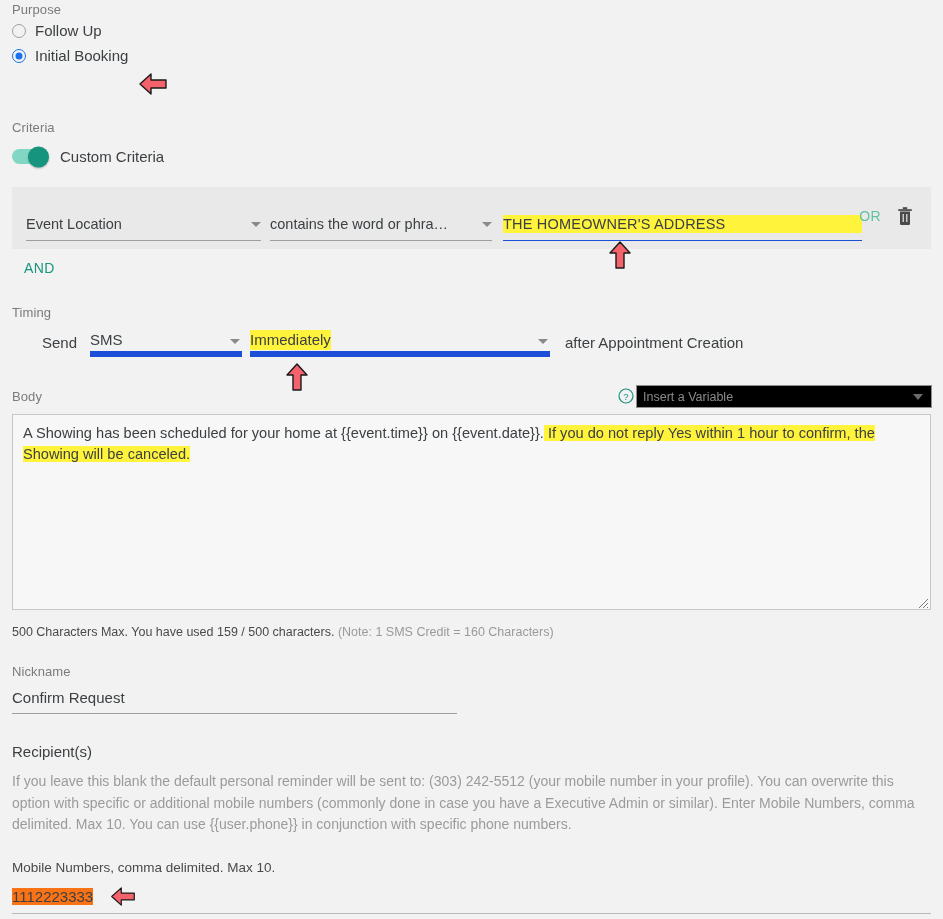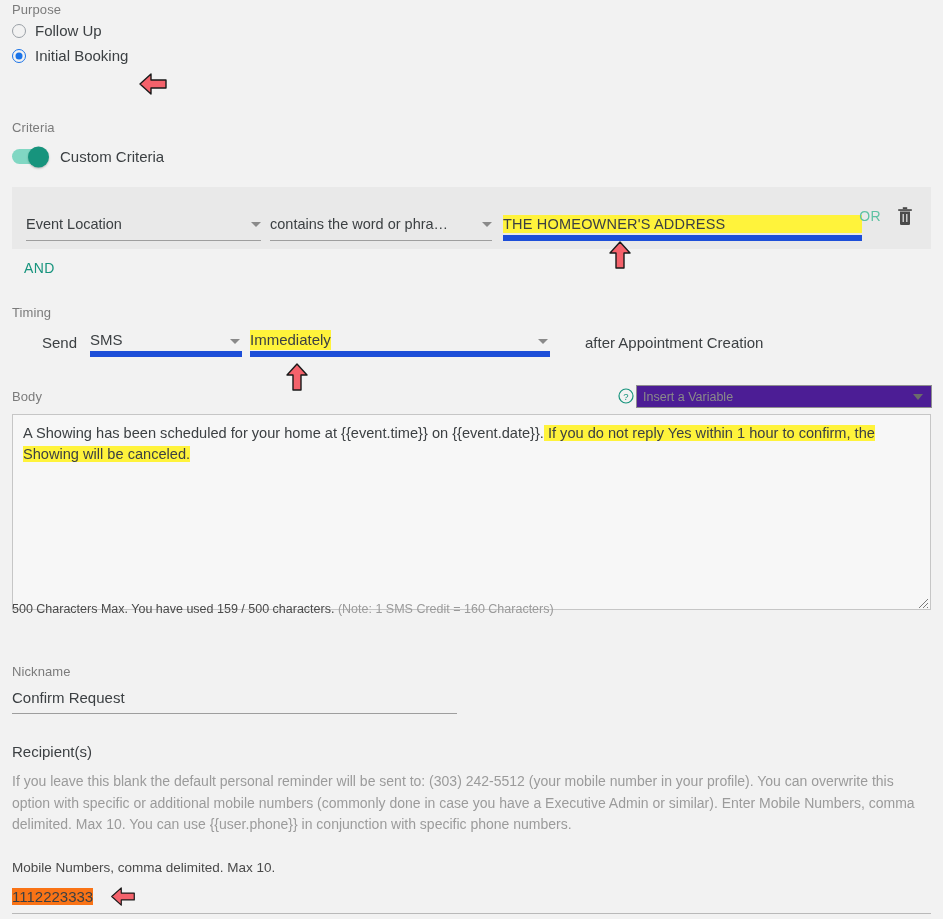--- a/index.html
+++ b/index.html
@@ -71,21 +71,21 @@
     font-size: 14.5px; color: #3c4043; white-space: nowrap; overflow: hidden;
     flex: 1 1 auto; line-height: 18px;
   }
   .crit-field .caret {
     width: 0; height: 0; margin-left: 6px; margin-top: 7px; flex: 0 0 auto;
     border-left: 5px solid transparent; border-right: 5px solid transparent;
     border-top: 5px solid #8a8a8a;
   }
   #crit-field-attribute { left: 14px; width: 235px; }
   #crit-field-operator  { left: 258px; width: 222px; }
-  #crit-field-value     { left: 491px; width: 359px; border-bottom: 6px solid #1d4ed8; }
+  #crit-field-value     { left: 491px; width: 359px; border-bottom: 1px solid #1d4ed8; }
   #crit-field-value .crit-text { background: #fff33b; letter-spacing: .2px; }
   #crit-or {
     position: absolute; right: 50px; top: 21px;
     font-size: 14px; color: #5fc2a3; letter-spacing: .4px;
   }
   #crit-delete { position: absolute; right: 18px; top: 19px; width: 16px; height: 20px; }
   #and-link { position: absolute; left: 24px; top: 260px; font-size: 14px; color: #17947d; letter-spacing: .4px; }
 
   
   #timing-label { position: absolute; left: 12px; top: 305px; }
@@ -98,28 +98,28 @@
   .timing-field .tf-text { font-size: 15px; color: #3c4043; line-height: 20px; white-space: nowrap; }
   .timing-field .caret {
     position: absolute; right: 2px; top: 9px;
     width: 0; height: 0;
     border-left: 5px solid transparent; border-right: 5px solid transparent;
     border-top: 5px solid #8a8a8a;
   }
   #timing-channel { left: 78px; width: 152px; }
   #timing-when { left: 238px; width: 300px; }
   #timing-when .tf-text { background: #fff33b; }
-  #timing-after { position: absolute; left: 553px; top: 4px; font-size: 15px; color: #3c4043; margin-left: 20px; }
+  #timing-after { position: absolute; left: 553px; top: 4px; font-size: 15px; color: #3c4043; }
 
   
   #body-label { position: absolute; left: 12px; top: 389px; }
   #help-icon { position: absolute; left: 618px; top: 388px; width: 16px; height: 16px; }
   #insert-variable {
     position: absolute; left: 636px; top: 385px; width: 296px; height: 23px;
-    border: 1px solid #8f8f8f; background: #4c1d95; box-sizing: border-box;
+    border: 1px solid #8f8f8f; background: #000000; box-sizing: border-box;
     display: flex; align-items: center;
   }
   #insert-variable .iv-text { font-size: 12.5px; color: #8a8a8a; padding-left: 6px; flex: 1 1 auto; }
   #insert-variable .caret {
     width: 0; height: 0; margin-right: 8px;
     border-left: 5.5px solid transparent; border-right: 5.5px solid transparent;
     border-top: 6px solid #6b6b6b;
   }
 
   #body-textarea {
@@ -129,21 +129,21 @@
     box-sizing: border-box; overflow: hidden;
   }
   #body-text {
     position: absolute; left: 10px; top: 8px; right: 12px;
     font-size: 14.6px; line-height: 21px; color: #3c4043;
   }
   #body-text .hl { background: #fff33b; }
   #resize-handle {
     position: absolute; right: 1px; bottom: 1px; width: 13px; height: 13px;
   }
-  #char-counter { position: absolute; left: 12px; top: 602px; font-size: 12.5px; color: #4a4a4a; }
+  #char-counter { position: absolute; left: 12px; top: 625px; font-size: 12.5px; color: #4a4a4a; }
   #char-counter .note { color: #9a9a9a; }
 
   
   #nickname-label { position: absolute; left: 12px; top: 664px; }
   #nickname-field {
     position: absolute; left: 12px; top: 687px; width: 445px; height: 27px;
     border-bottom: 1px solid #9e9e9e; box-sizing: border-box;
   }
   #nickname-value { font-size: 15px; color: #3c4043; line-height: 22px; }
 

